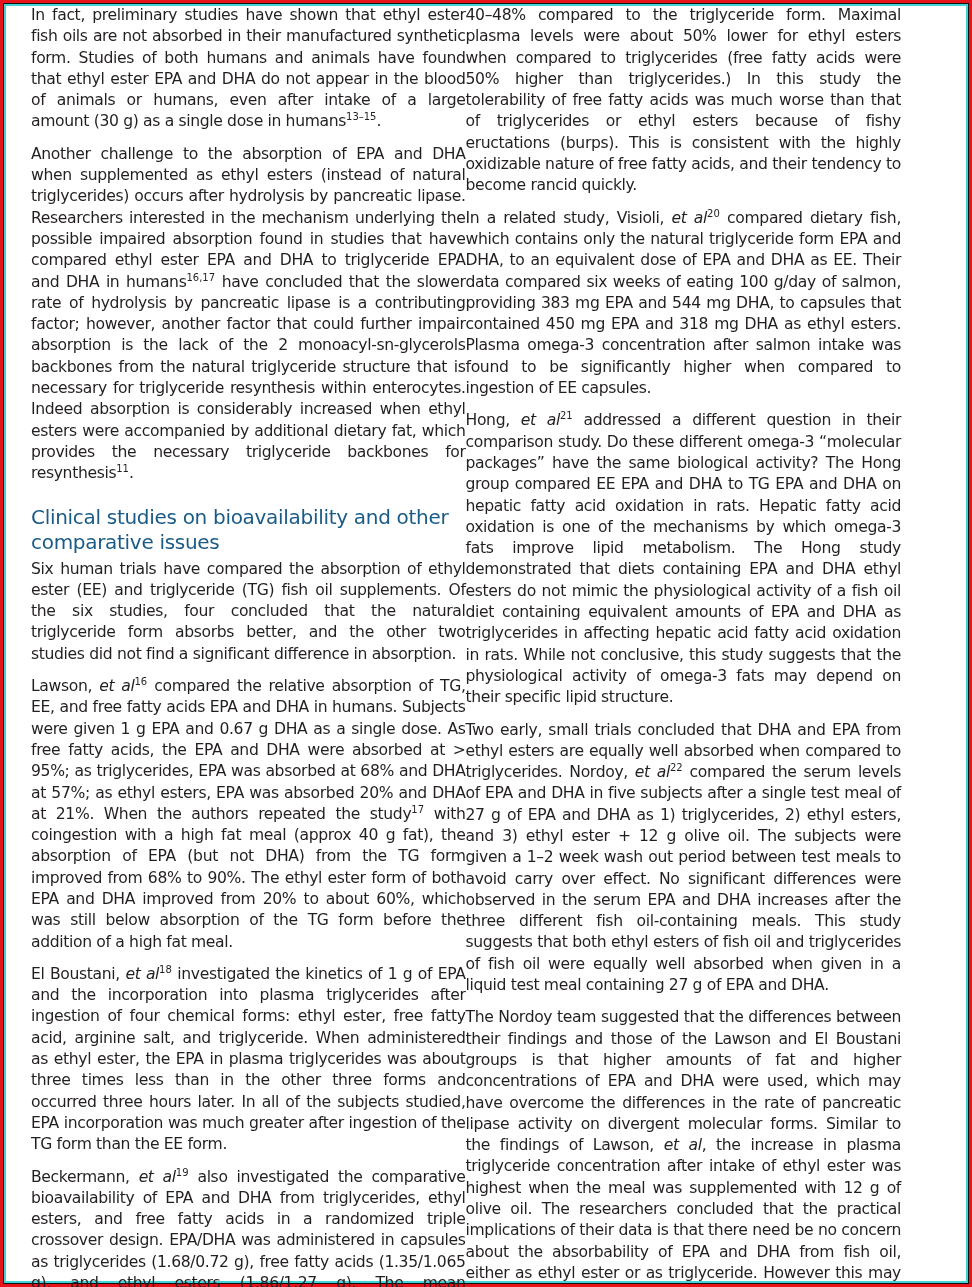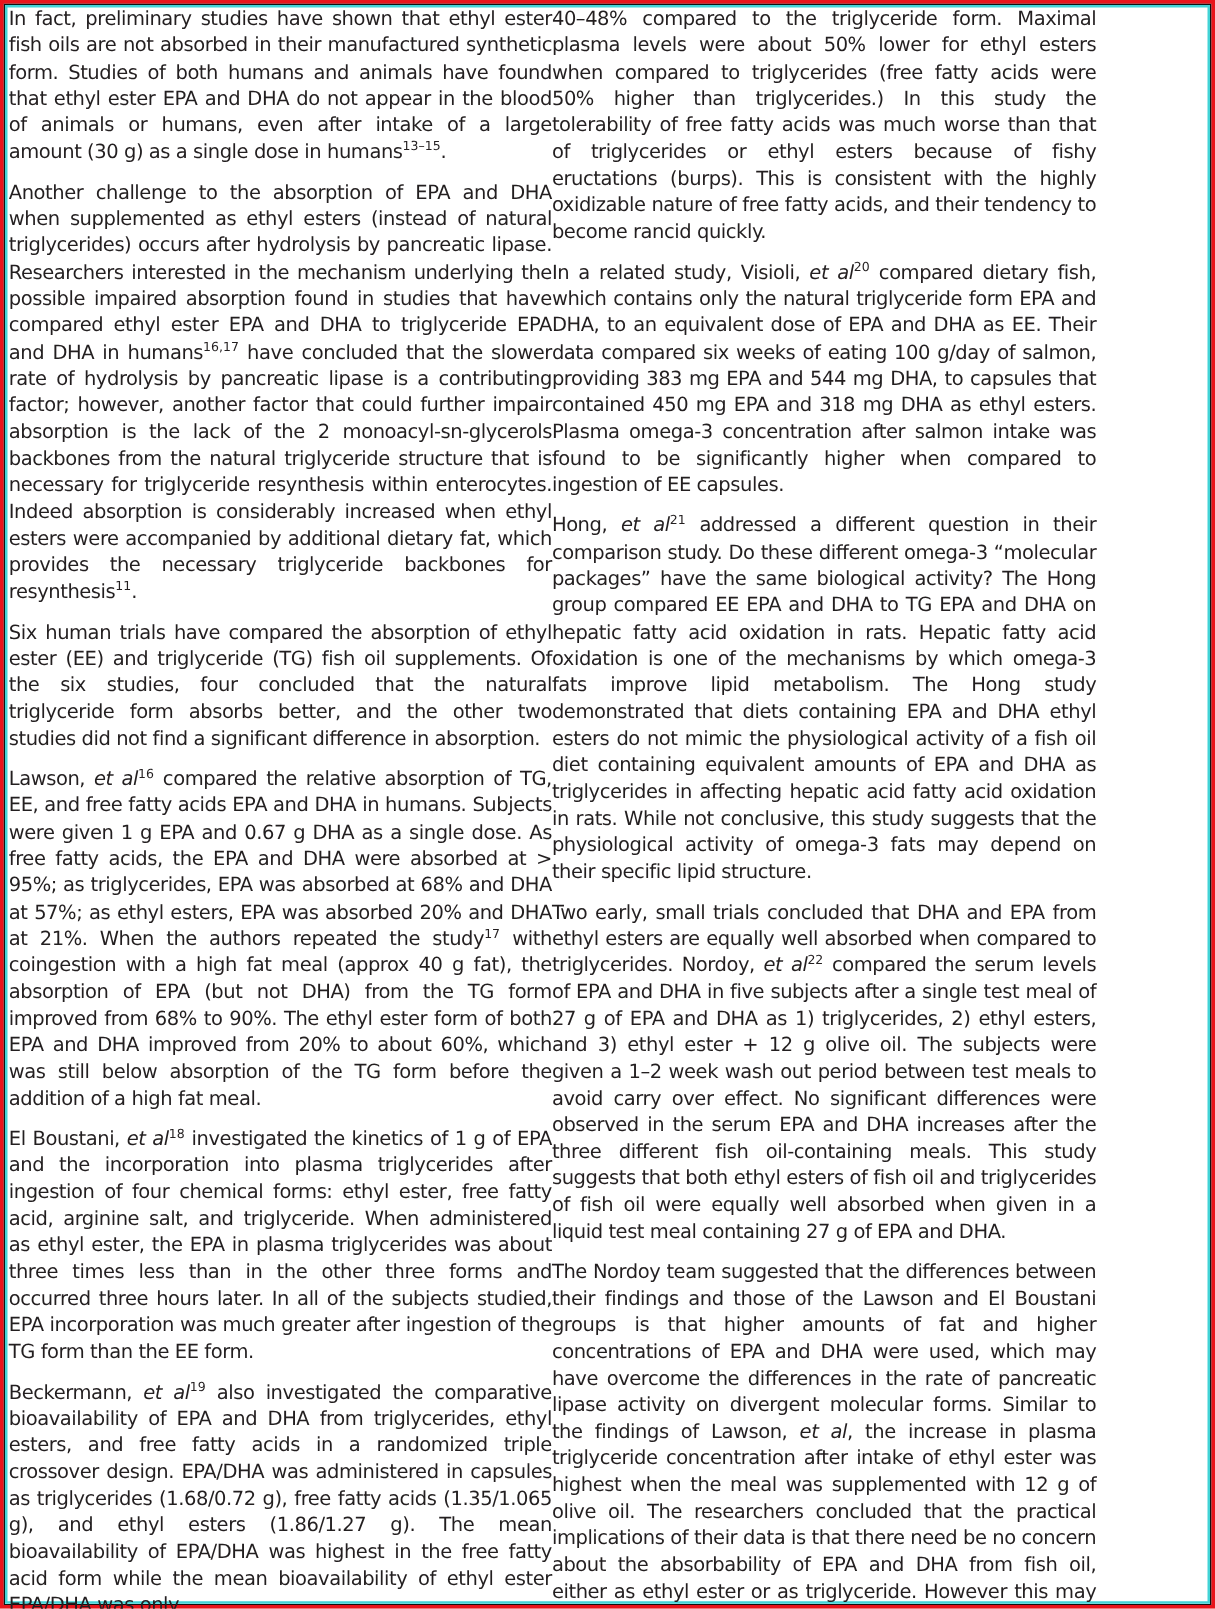--- a/index.html
+++ b/index.html
@@ -11,21 +11,21 @@
   .frame-black {
     position: absolute; left: 3px; top: 3px; right: 3px; bottom: 3px;
     box-sizing: border-box; border: 1px solid #111111;
   }
   .frame-cyan {
     position: absolute; left: 4px; top: 4px; right: 4px; bottom: 4px;
     box-sizing: border-box; border: 2px solid #43d3d6; background: #ffffff;
   }
   .page {
     position: absolute; left: 7px; top: 5px; width: 874px; height: 1276px;
-    display: flex; justify-content: space-between;
+    display: flex; justify-content: space-between; padding-left: 24px;
   }
   .col {
     width: 461px;
     font-family: "DejaVu Sans", sans-serif;
     font-size: 15.6px;
     line-height: 21.3px;
     color: #231f20;
     text-align: justify;
     letter-spacing: -0.35px;
   }
@@ -52,20 +52,21 @@
 <div class="frame-black"></div>
 <div class="frame-cyan"></div>
 
 <div class="page">
 
   <div class="col left">
     <p class="first"><span>In fact, preliminary studies have shown that ethyl ester fish oils are not absorbed in their manufactured synthetic form.  Studies of both humans and animals have found that ethyl ester EPA and DHA do not appear in the blood of animals or humans, even after intake of a large amount (30 g) as a single dose in humans</span><sup>13–15</sup><span>.</span></p>
 
     <p><span>Another challenge to the absorption of EPA and DHA when supplemented as ethyl esters (instead of natural triglycerides) occurs after hydrolysis by pancreatic lipase.  Researchers interested in the mechanism underlying the possible impaired absorption found in studies that have compared ethyl ester EPA and DHA to triglyceride EPA and DHA in humans</span><sup>16,17</sup><span> have concluded that the slower rate of hydrolysis by pancreatic lipase is a contributing factor; however, another factor that could further impair absorption is the lack of the 2 monoacyl-sn-glycerols backbones from the natural triglyceride structure that is necessary for triglyceride resynthesis within enterocytes. Indeed absorption is considerably increased when ethyl esters were accompanied by additional dietary fat, which provides the necessary triglyceride backbones for resynthesis</span><sup>11</sup><span>.</span></p>
 
+    <h2>Clinical studies on bioavailability and other comparative issues</h2>
 
     <p><span>Six human trials have compared the absorption of ethyl ester (EE) and triglyceride (TG) fish oil supplements.  Of the six studies, four concluded that the natural triglyceride form absorbs better, and the other two studies did not find a significant difference in absorption.</span></p>
 
     <p><span>Lawson, </span><em>et al</em><sup>16</sup><span> compared the relative absorption of TG, EE, and free fatty acids EPA and DHA in humans.  Subjects were given 1 g EPA and 0.67 g DHA as a single dose.  As free fatty acids, the EPA and DHA were absorbed at &gt; 95%; as triglycerides, EPA was absorbed at 68% and DHA at 57%; as ethyl esters, EPA was absorbed 20% and DHA at 21%. When the authors repeated the study</span><sup>17</sup><span> with coingestion with a high fat meal (approx 40 g fat), the absorption of EPA (but not DHA) from the TG form improved from 68% to 90%.  The ethyl ester form of both EPA and DHA improved from 20% to about 60%, which was still below absorption of the TG form before the addition of a high fat meal.</span></p>
 
     <p><span>El Boustani, </span><em>et al</em><sup>18</sup><span> investigated the kinetics of 1 g of EPA and the incorporation into plasma triglycerides after ingestion of four chemical forms: ethyl ester, free fatty acid, arginine salt, and triglyceride.  When administered as ethyl ester, the EPA in plasma triglycerides was about three times less than in the other three forms and occurred three hours later. In all of the subjects studied, EPA incorporation was much greater after ingestion of the TG form than the EE form.</span></p>
 
     <p><span>Beckermann, </span><em>et al</em><sup>19</sup><span> also investigated the comparative bioavailability of EPA and DHA from triglycerides, ethyl esters, and free fatty acids in a randomized triple crossover design.  EPA/DHA was administered in capsules as triglycerides (1.68/0.72 g), free fatty acids (1.35/1.065 g), and ethyl esters (1.86/1.27 g). The mean bioavailability of EPA/DHA was highest in the free fatty acid form while the mean bioavailability of ethyl ester EPA/DHA was only</span></p>
   </div>
 

